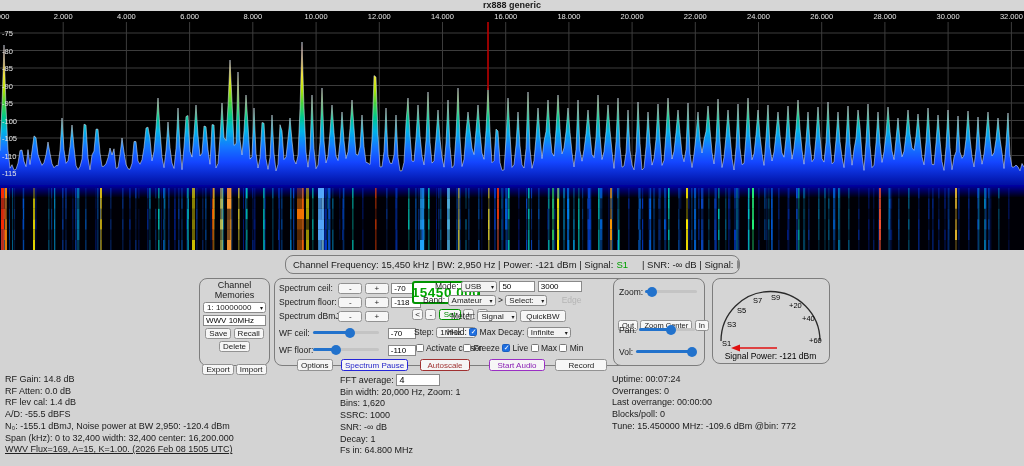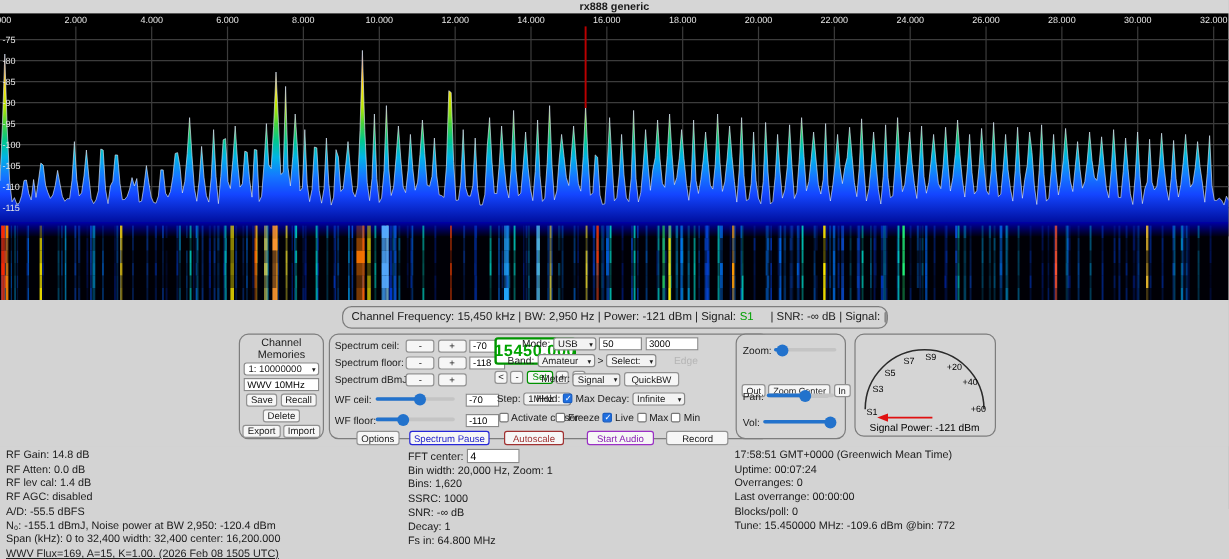--- a/index.html
+++ b/index.html
@@ -1672,21 +1672,21 @@
       <div style="margin:2px 3px 0;"><span class="sel" style="width:63px;background:#fff;">
             <span>1: 10000000</span>
             <span class="car">▾</span>
           </span></div>
       <div style="margin:1.5px 3px 0;"><input class="inp" style="width: 63px;" value="WWV 10MHz"></div>
       <div style="margin-top:2px;">
         <span class="btn">Save</span>
         <span class="btn">Recall</span>
       </div>
       <div style="margin-top:2px;"><span class="btn">Delete</span></div>
-      <div style="margin-top:2px;">
+      <div style="margin-top:12px;">
         <span class="btn">Export</span>
         <span class="btn">Import</span>
       </div>
     </div>
 
     <div class="panel" id="mainpanel">
 
       <div class="row" style="left:4px;top:4px;">
         <span style="display:inline-block;width:57px;">Spectrum ceil:</span>
         <span class="btn" style="width:24px;">-</span>
@@ -1834,42 +1834,40 @@
         </g>
         <text x="57.5" y="80" font-size="8.5" text-anchor="middle">Signal Power: -121 dBm</text>
       </svg>
     </div>
   </div>
 
   <div class="stats" id="stats-left">
       <div>RF Gain: 14.8 dB</div>
       <div>RF Atten: 0.0 dB</div>
       <div>RF lev cal: 1.4 dB</div>
-      <div>RF AGC: disabled</div>
       <div>A/D: -55.5 dBFS</div>
       <div>N₀: -155.1 dBmJ, Noise power at BW 2,950: -120.4 dBm</div>
       <div>Span (kHz): 0 to 32,400 width: 32,400 center: 16,200.000</div>
       <div id="stats-link">WWV Flux=169, A=15, K=1.00. (2026 Feb 08 1505 UTC)</div>
     </div>
   <div class="stats" id="stats-mid">
     <div id="fftrow">
-      <span>FFT center:</span>
+      <span>FFT average:</span>
       <input class="inp" value="4" style="">
     </div>
     <div id="stats-mid-lines">
         <div>Bin width: 20,000 Hz, Zoom: 1</div>
         <div>Bins: 1,620</div>
         <div>SSRC: 1000</div>
         <div>SNR: -∞ dB</div>
         <div>Decay: 1</div>
         <div>Fs in: 64.800 MHz</div>
       </div>
   </div>
   <div class="stats" id="stats-right">
-      <div>17:58:51 GMT+0000 (Greenwich Mean Time)</div>
       <div>Uptime: 00:07:24</div>
       <div>Overranges: 0</div>
       <div>Last overrange: 00:00:00</div>
       <div>Blocks/poll: 0</div>
       <div>Tune: 15.450000 MHz: -109.6 dBm @bin: 772</div>
     </div>
 
 </div>
 
 </body></html>

